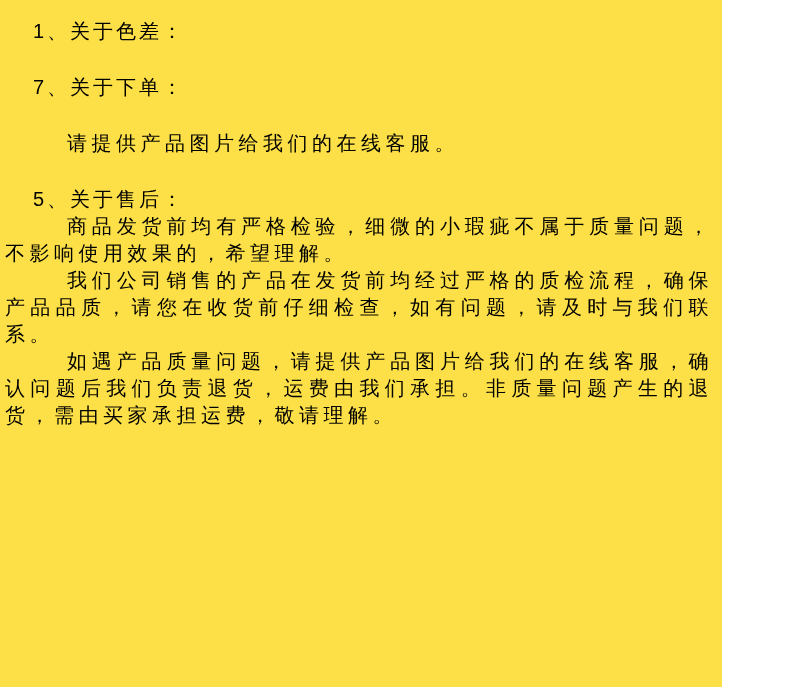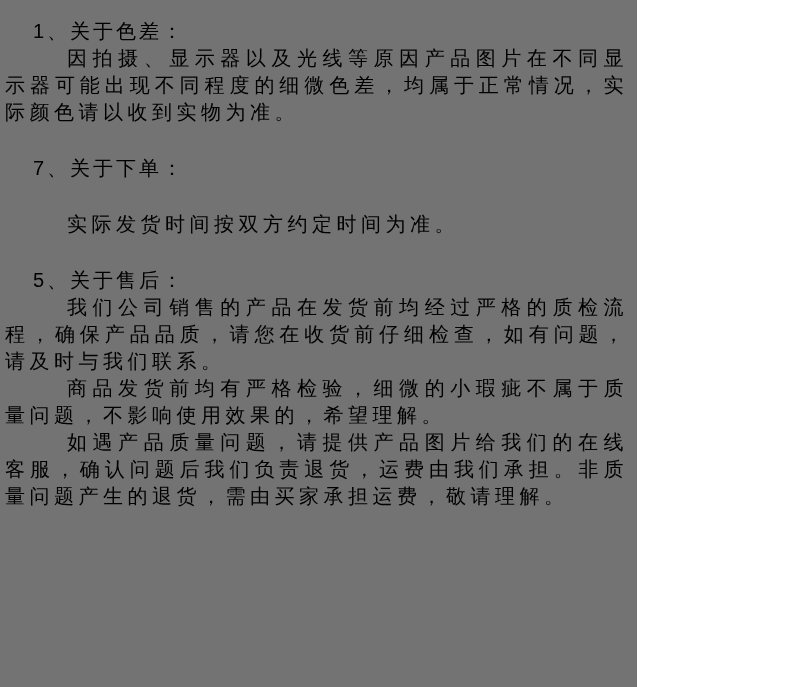--- a/index.html
+++ b/index.html
@@ -3,23 +3,23 @@
 <meta charset="utf-8">
 <style>
   html, body {
     margin: 0;
     padding: 0;
     background: #ffffff;
   }
   .doc {
     position: relative;
     box-sizing: border-box;
-    width: 637px;
+    width: 722px;
     height: 687px;
-    background: #737373;
+    background: #fde047;
     color: #000000;
     font-family: "Liberation Sans", sans-serif;
     font-size: 20px;
     line-height: 27px;
     padding: 18px 9px 0 5px;
     overflow: hidden;
   }
   .section {
     margin: 0 0 29px 0;
   }
@@ -39,32 +39,31 @@
     letter-spacing: 4.5px;
   }
 </style>
 </head>
 <body style="background: rgb(255, 255, 255);">
 
 <div class="doc" style="color: rgb(0, 0, 0);">
 
   <div class="section">
     <div class="heading">1、关于色差：</div>
-    <p class="para">因拍摄、显示器以及光线等原因产品图片在不同显示器可能出现不同程度的细微色差，均属于正常情况，实际颜色请以收到实物为准。</p>
   </div>
 
   <div class="section">
     <div class="heading">7、关于下单：</div>
   </div>
 
   <div class="section">
-    <p class="para">实际发货时间按双方约定时间为准。</p>
+    <p class="para">请提供产品图片给我们的在线客服。</p>
   </div>
 
 
   <div class="section">
     <div class="heading">5、关于售后：</div>
+    <p class="para">商品发货前均有严格检验，细微的小瑕疵不属于质量问题，不影响使用效果的，希望理解。</p>
     <p class="para">我们公司销售的产品在发货前均经过严格的质检流程，确保产品品质，请您在收货前仔细检查，如有问题，请及时与我们联系。</p>
-    <p class="para">商品发货前均有严格检验，细微的小瑕疵不属于质量问题，不影响使用效果的，希望理解。</p>
     <p class="para">如遇产品质量问题，请提供产品图片给我们的在线客服，确认问题后我们负责退货，运费由我们承担。非质量问题产生的退货，需由买家承担运费，敬请理解。</p>
   </div>
 
 </div>
 
 </body></html>

